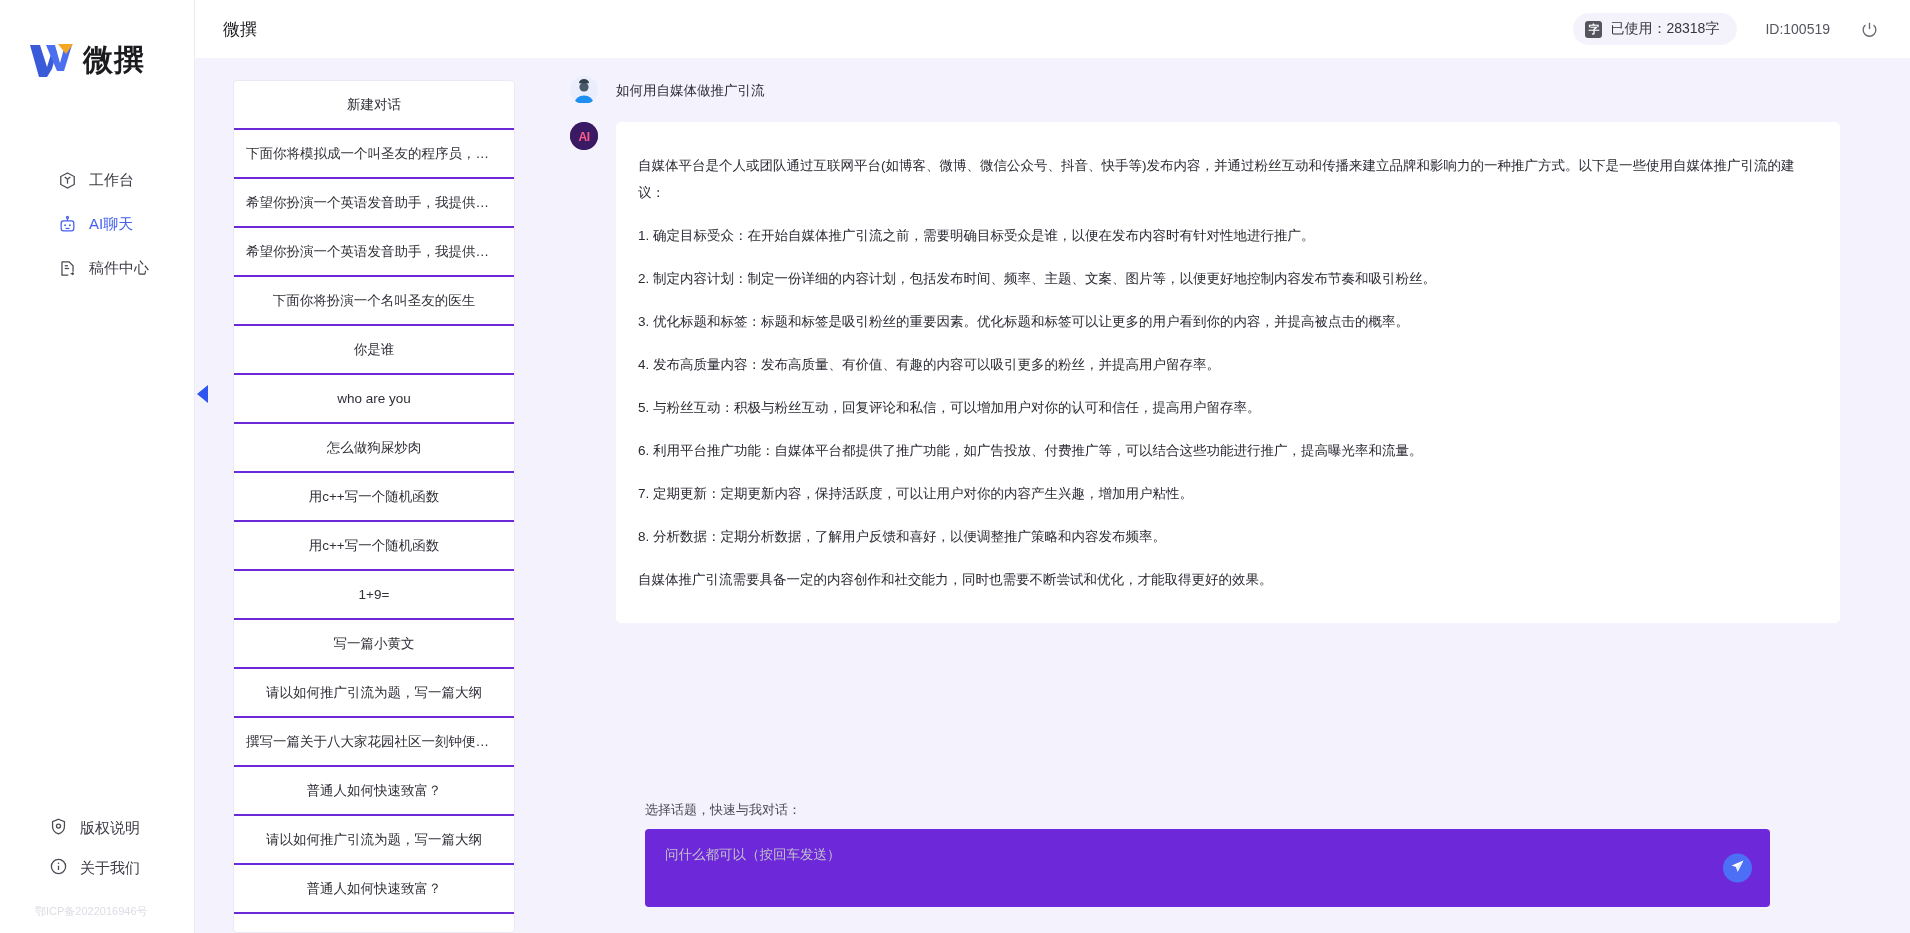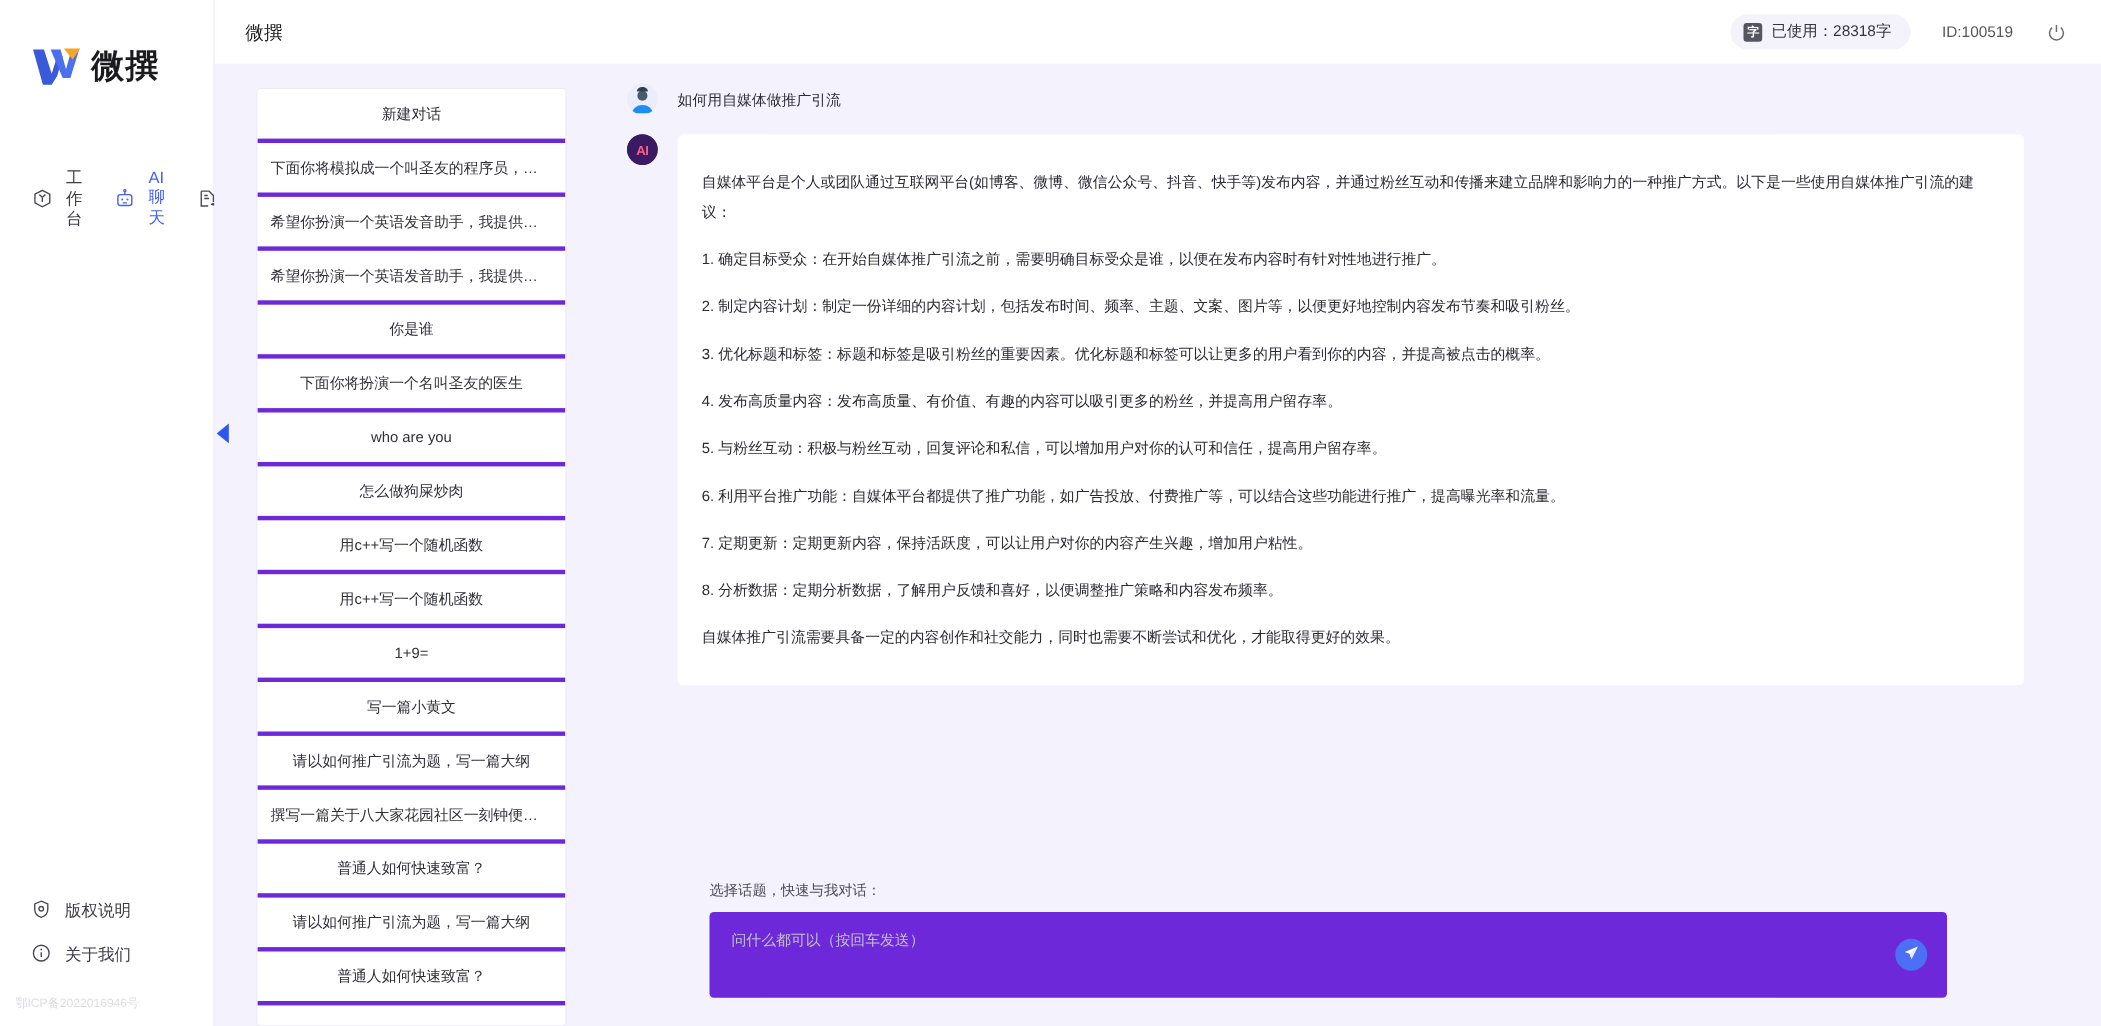--- a/index.html
+++ b/index.html
@@ -20,32 +20,32 @@
     flex: 0 0 195px;
     position: relative;
   }
   .logo-wrap {
     display: flex; align-items: center; gap: 9px;
     padding: 40px 0 0 28px;
   }
   .logo-mark { width: 46px; height: 40px; display: block; }
   .logo-text { font-size: 30px; font-weight: 700; color: #1b1b1f; letter-spacing: 1px; }
 
-  .nav { margin-top: 78px; display: flex; flex-direction: row; }
+  .nav { margin-top: 78px; display: flex; flex-direction: column; padding-left: 29px; }
   .nav-item {
     display: flex; align-items: center; gap: 12px;
     height: 42px; padding-left: 28px;
     font-size: 15px; color: #3c3c46; cursor: pointer;
     margin-bottom: 2px;
   }
   .nav-item .nav-ico { width: 20px; height: 20px; display: flex; align-items: center; justify-content: center; flex: 0 0 20px; }
   .nav-item.active { color: #4461f2; }
   .nav-item.active .nav-ico svg { stroke: #4461f2; }
 
-  .sidebar-bottom { margin-top: auto; padding-bottom: 14px; }
+  .sidebar-bottom { margin-top: auto; padding-bottom: 14px; padding-left: 21px; }
   .footer-item {
     display: flex; align-items: center; gap: 12px;
     height: 40px; padding-left: 28px;
     font-size: 15px; color: #3c3c46; cursor: pointer;
   }
   .icp {
     font-size: 11px; color: #dcdce4; padding-left: 14px; margin-top: 16px;
     white-space: nowrap;
   }
 
@@ -88,21 +88,21 @@
     border-radius: 4px;
     width: 282px;
     flex: 1;
     overflow: hidden;
     display: flex; flex-direction: column;
   }
   .conv-item {
     height: 49px; flex: 0 0 49px;
     display: flex; align-items: center; justify-content: center;
     font-size: 13.5px; color: #2f2f38;
-    border-bottom: 4px solid #6d28d9;
+    border-bottom: 2px solid #6d28d9;
     padding: 0 12px; cursor: pointer;
     white-space: nowrap; overflow: hidden; text-overflow: ellipsis;
   }
   .conv-item span { overflow: hidden; text-overflow: ellipsis; white-space: nowrap; display: block; max-width: 100%; }
   .conv-item.new { color: #2f2f38; }
 
   .collapse-handle {
     position: absolute; left: 0px; top: 325px;
     width: 14px; height: 22px; cursor: pointer;
     display: flex; align-items: center; justify-content: center;
@@ -266,24 +266,24 @@
           <div class="conv-item">
               <span>下面你将模拟成一个叫圣友的程序员，我说...</span>
             </div>
           <div class="conv-item">
               <span>希望你扮演一个英语发音助手，我提供给你...</span>
             </div>
           <div class="conv-item">
               <span>希望你扮演一个英语发音助手，我提供给你...</span>
             </div>
           <div class="conv-item">
+              <span>下面你将扮演一个名叫圣友的医生</span>
+            </div>
+          <div class="conv-item">
               <span>你是谁</span>
-            </div>
-          <div class="conv-item">
-              <span>下面你将扮演一个名叫圣友的医生</span>
             </div>
           <div class="conv-item">
               <span>who are you</span>
             </div>
           <div class="conv-item">
               <span>怎么做狗屎炒肉</span>
             </div>
           <div class="conv-item">
               <span>用c++写一个随机函数</span>
             </div>

